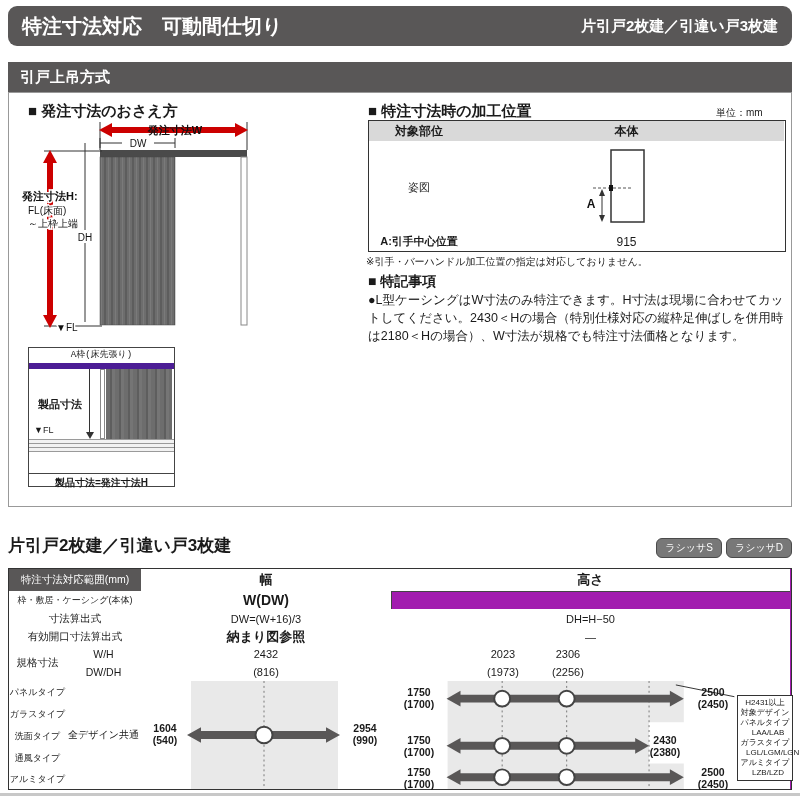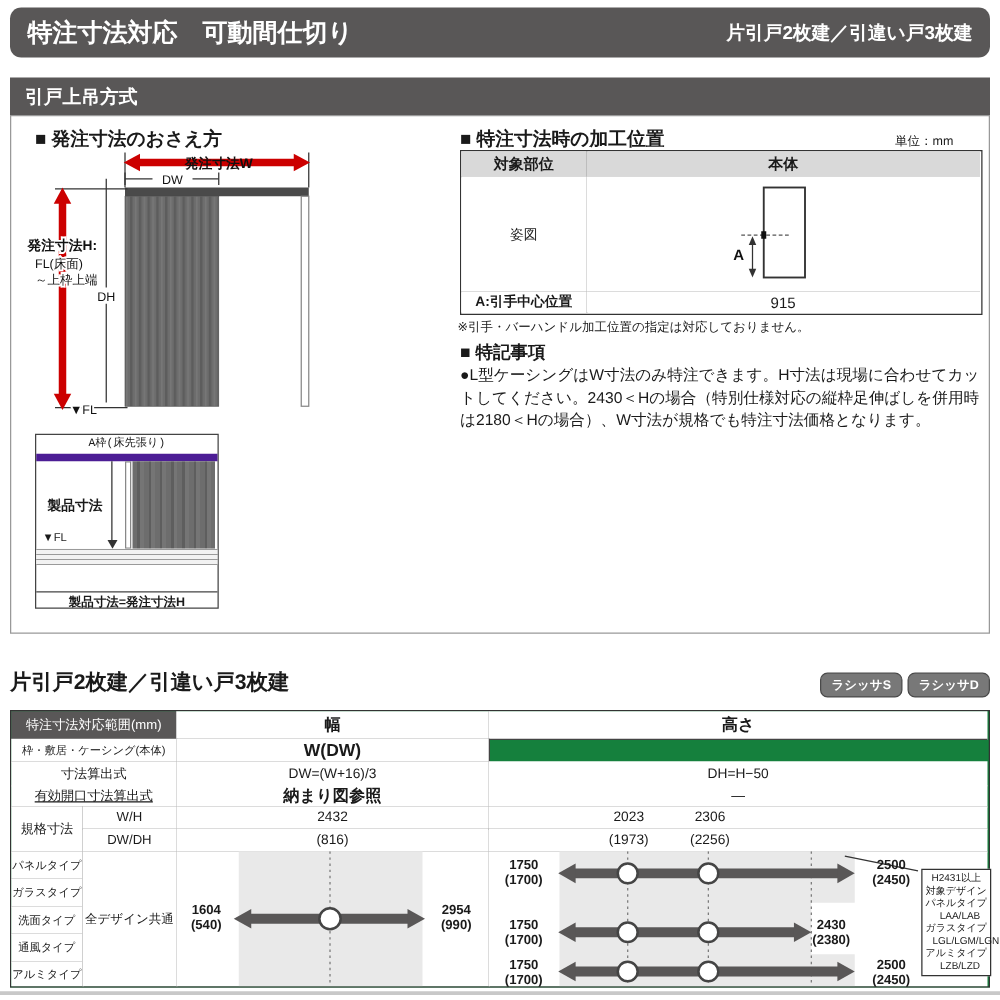--- a/index.html
+++ b/index.html
@@ -6,21 +6,21 @@
   body{font-family:"Liberation Sans","DejaVu Sans",sans-serif;color:#1a1a1a;}
   #page{position:relative;width:800px;height:800px;background:#fff;overflow:hidden;}
   .abs{position:absolute;}
   .bar{background:#595757;color:#fff;font-weight:bold;display:flex;align-items:center;}
   .nowrap{white-space:nowrap;}
   .cell{position:absolute;display:flex;align-items:center;justify-content:center;
         border-right:1px solid #444;border-bottom:1px solid #444;background:#fff;text-align:center;}
   .cell.dark{background:#595757;color:#fff;}
   .two-line{position:absolute;text-align:center;font-size:10.5px;line-height:11.5px;font-weight:bold;}
   .btn{position:absolute;height:18px;background:#787878;border:1.5px solid #4a4a4a;border-radius:6px;
-       color:#fff;font-size:10px;font-weight:bold;display:flex;align-items:center;justify-content:center;}
+       color:#fff;font-size:10px;font-weight:normal;display:flex;align-items:center;justify-content:center;}
   .hgroup{font-weight:bold;font-size:15px;}
   .wood{background:repeating-linear-gradient(90deg,#6d6d6d 0 4px,#5e5e5e 4px 6px,#757575 6px 9px);}
   .callout{position:absolute;border:1px solid #333;background:#fff;font-size:8px;line-height:10px;padding:2px 2px;}
   .callout .ind{padding-left:6px;}
 </style>
 </head>
 <body>
 
 <div id="page">
 
@@ -119,34 +119,34 @@
   </div>
   <div class="abs" style="left:366px;top:255px;font-size:10px;">※引手・バーハンドル加工位置の指定は対応しておりません。</div>
 
   <div class="abs" style="left:368px;top:273px;font-weight:bold;font-size:14px;">■ 特記事項</div>
   <div class="abs" style="left:368px;top:291px;width:424px;font-size:12.5px;line-height:1.45;">●L型ケーシングはW寸法のみ特注できます。H寸法は現場に合わせてカットしてください。2430＜Hの場合（特別仕様対応の縦枠足伸ばしを併用時は2180＜Hの場合）、W寸法が規格でも特注寸法価格となります。</div>
 
   <div class="abs" style="left:8px;top:534px;font-size:17px;font-weight:bold;">片引戸2枚建／引違い戸3枚建</div>
   <div class="btn" style="left:656px;top:538px;width:64px;">ラシッサS</div>
   <div class="btn" style="left:726px;top:538px;width:64px;">ラシッサD</div>
 
-  <div class="abs" style="left:8px;top:568px;width:784px;height:222px;border:1.5px solid #333;box-sizing:border-box;background:#15803d;">
+  <div class="abs" style="left:8px;top:568px;width:784px;height:222px;border:1.5px solid #333;box-sizing:border-box;background:#a21caf;">
 
     <div class="cell dark" style="left:0;top:0;width:132px;height:22px;font-size:10.5px;">特注寸法対応範囲(mm)</div>
     <div class="cell" style="left:132px;top:0;width:250px;height:22px;font-weight:bold;font-size:13px;">幅</div>
     <div class="cell" style="left:382px;top:0;width:399px;height:22px;font-weight:bold;font-size:13px;border-right:none;">高さ</div>
 
     <div class="cell" style="left:0;top:22px;width:132px;height:18px;font-size:9px;">枠・敷居・ケーシング(本体)</div>
     <div class="cell" style="left:132px;top:22px;width:250px;height:18px;font-weight:bold;font-size:14px;">W(DW)</div>
 
     <div class="cell" style="left:0;top:40px;width:132px;height:19px;font-size:10.5px;">寸法算出式</div>
     <div class="cell" style="left:132px;top:40px;width:250px;height:19px;font-size:11px;">DW=(W+16)/3</div>
     <div class="cell" style="left:382px;top:40px;width:399px;height:19px;font-size:11px;border-right:none;">DH=H−50</div>
 
-    <div class="cell" style="left:0;top:59px;width:132px;height:17px;font-size:10.5px;text-decoration:underline;">有効開口寸法算出式</div>
+    <div class="cell" style="left:0;top:59px;width:132px;height:17px;font-size:10.5px;">有効開口寸法算出式</div>
     <div class="cell" style="left:132px;top:59px;width:250px;height:17px;font-weight:bold;font-size:13px;">納まり図参照</div>
     <div class="cell" style="left:382px;top:59px;width:399px;height:17px;font-size:11px;border-right:none;">—</div>
 
     <div class="cell" style="left:0;top:76px;width:57px;height:36px;font-size:10.5px;">規格寸法</div>
     <div class="cell" style="left:57px;top:76px;width:75px;height:18px;font-size:10.5px;">W/H</div>
     <div class="cell" style="left:57px;top:94px;width:75px;height:18px;font-size:10.5px;">DW/DH</div>
     <div class="cell" style="left:132px;top:76px;width:250px;height:18px;font-size:11px;">2432</div>
     <div class="cell" style="left:132px;top:94px;width:250px;height:18px;font-size:11px;">(816)</div>
     <div class="cell" style="left:382px;top:76px;width:399px;height:18px;border-right:none;">
       <span class="abs nowrap" style="left:96px;width:32px;font-size:11px;text-align:center;">2023</span>

